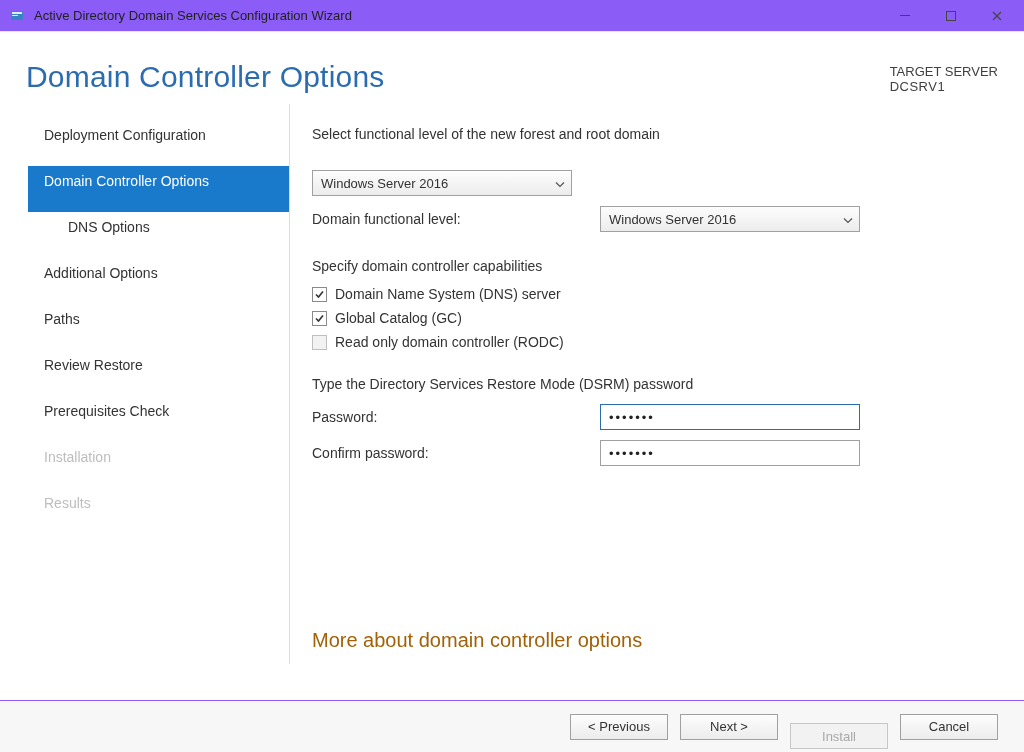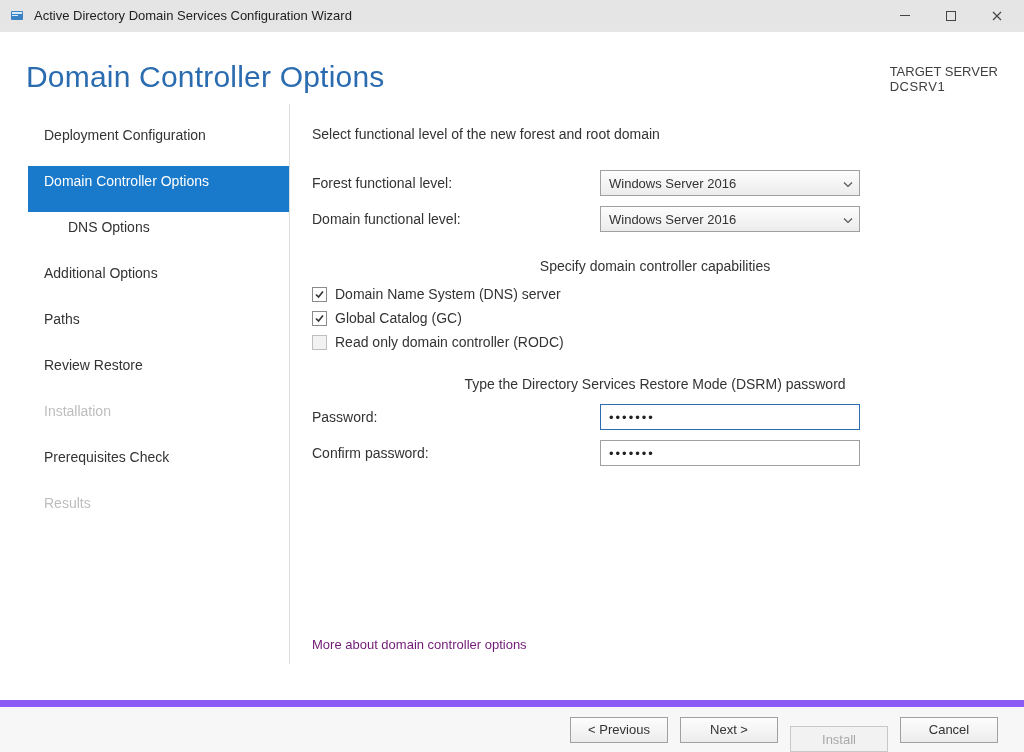--- a/index.html
+++ b/index.html
@@ -13,21 +13,21 @@
     overflow: hidden;
     position: relative;
   }
 
   
   .titlebar {
     height: 32px;
     display: flex;
     align-items: center;
     padding: 0 4px 0 8px;
-    background: #e5e5e5;
+    background: #8b5cf6;
     border-bottom: 1px solid #e6e6e6;
   }
   .titlebar .app-icon {
     width: 18px; height: 18px;
     margin-right: 8px;
     display: inline-flex;
     align-items: center;
     justify-content: center;
   }
   .titlebar .title-text {
@@ -132,21 +132,20 @@
   .combo .caret {
     position: absolute;
     right: 6px; top: 50%;
     transform: translateY(-50%);
   }
 
   .captitle {
     font-size: 14px;
     color: #333;
     margin: 26px 0 12px 0;
-    text-align: center;
   }
 
   .check-row {
     display: flex;
     align-items: center;
     gap: 8px;
     margin-bottom: 8px;
     font-size: 14px;
     color: #333;
   }
@@ -171,32 +170,32 @@
     color: #222;
     font-family: Verdana, sans-serif;
     background:#fff;
   }
   .pw-field.normal { border-color:#a0a0a0; }
 
   .more-link {
     position: absolute;
     bottom: 12px;
     left: 22px;
-    color: #701a75;
-    font-size: 13px;
+    color: #a16207;
+    font-size: 20px;
     cursor: pointer;
     margin-top: 48px;
   }
 
   
   .footer {
     position: absolute;
     left: 0; right: 0; bottom: 0;
     height: 52px;
-    border-top: 7px solid #8b5cf6;
+    border-top: 1px solid #8b5cf6;
     background: #f7f7f7;
     display: flex;
     align-items: center;
     justify-content: flex-end;
     padding: 0 26px;
     gap: 12px;
   }
   .footer .btn {
     min-width: 98px;
     height: 26px;
@@ -258,31 +257,30 @@
 
 <div class="main-area">
 
   <div class="sidebar">
     <div class="side-item">Deployment Configuration</div>
     <div class="side-item active">Domain Controller Options</div>
     <div class="side-item sub">DNS Options</div>
     <div class="side-item">Additional Options</div>
     <div class="side-item">Paths</div>
     <div class="side-item">Review Restore</div>
+    <div class="side-item">Prerequisites Check</div>
     <div class="side-item disabled">Installation</div>
-    <div class="side-item">Prerequisites Check</div>
     <div class="side-item disabled">Results</div>
   </div>
 
   <div class="content">
 
     <div class="section-label">Select functional level of the new forest and root domain</div>
 
     <div class="form-row">
-      <div class="flabel">Forest functional level:</div>
       <div class="combo">
         <span>Windows Server 2016</span>
         <span class="caret">
           <svg width="10" height="6" viewBox="0 0 10 6">
               <path d="M1 1 L5 5 L9 1" fill="none" stroke="#555" stroke-width="1.2"></path>
             </svg>
         </span>
       </div>
     </div>
 

